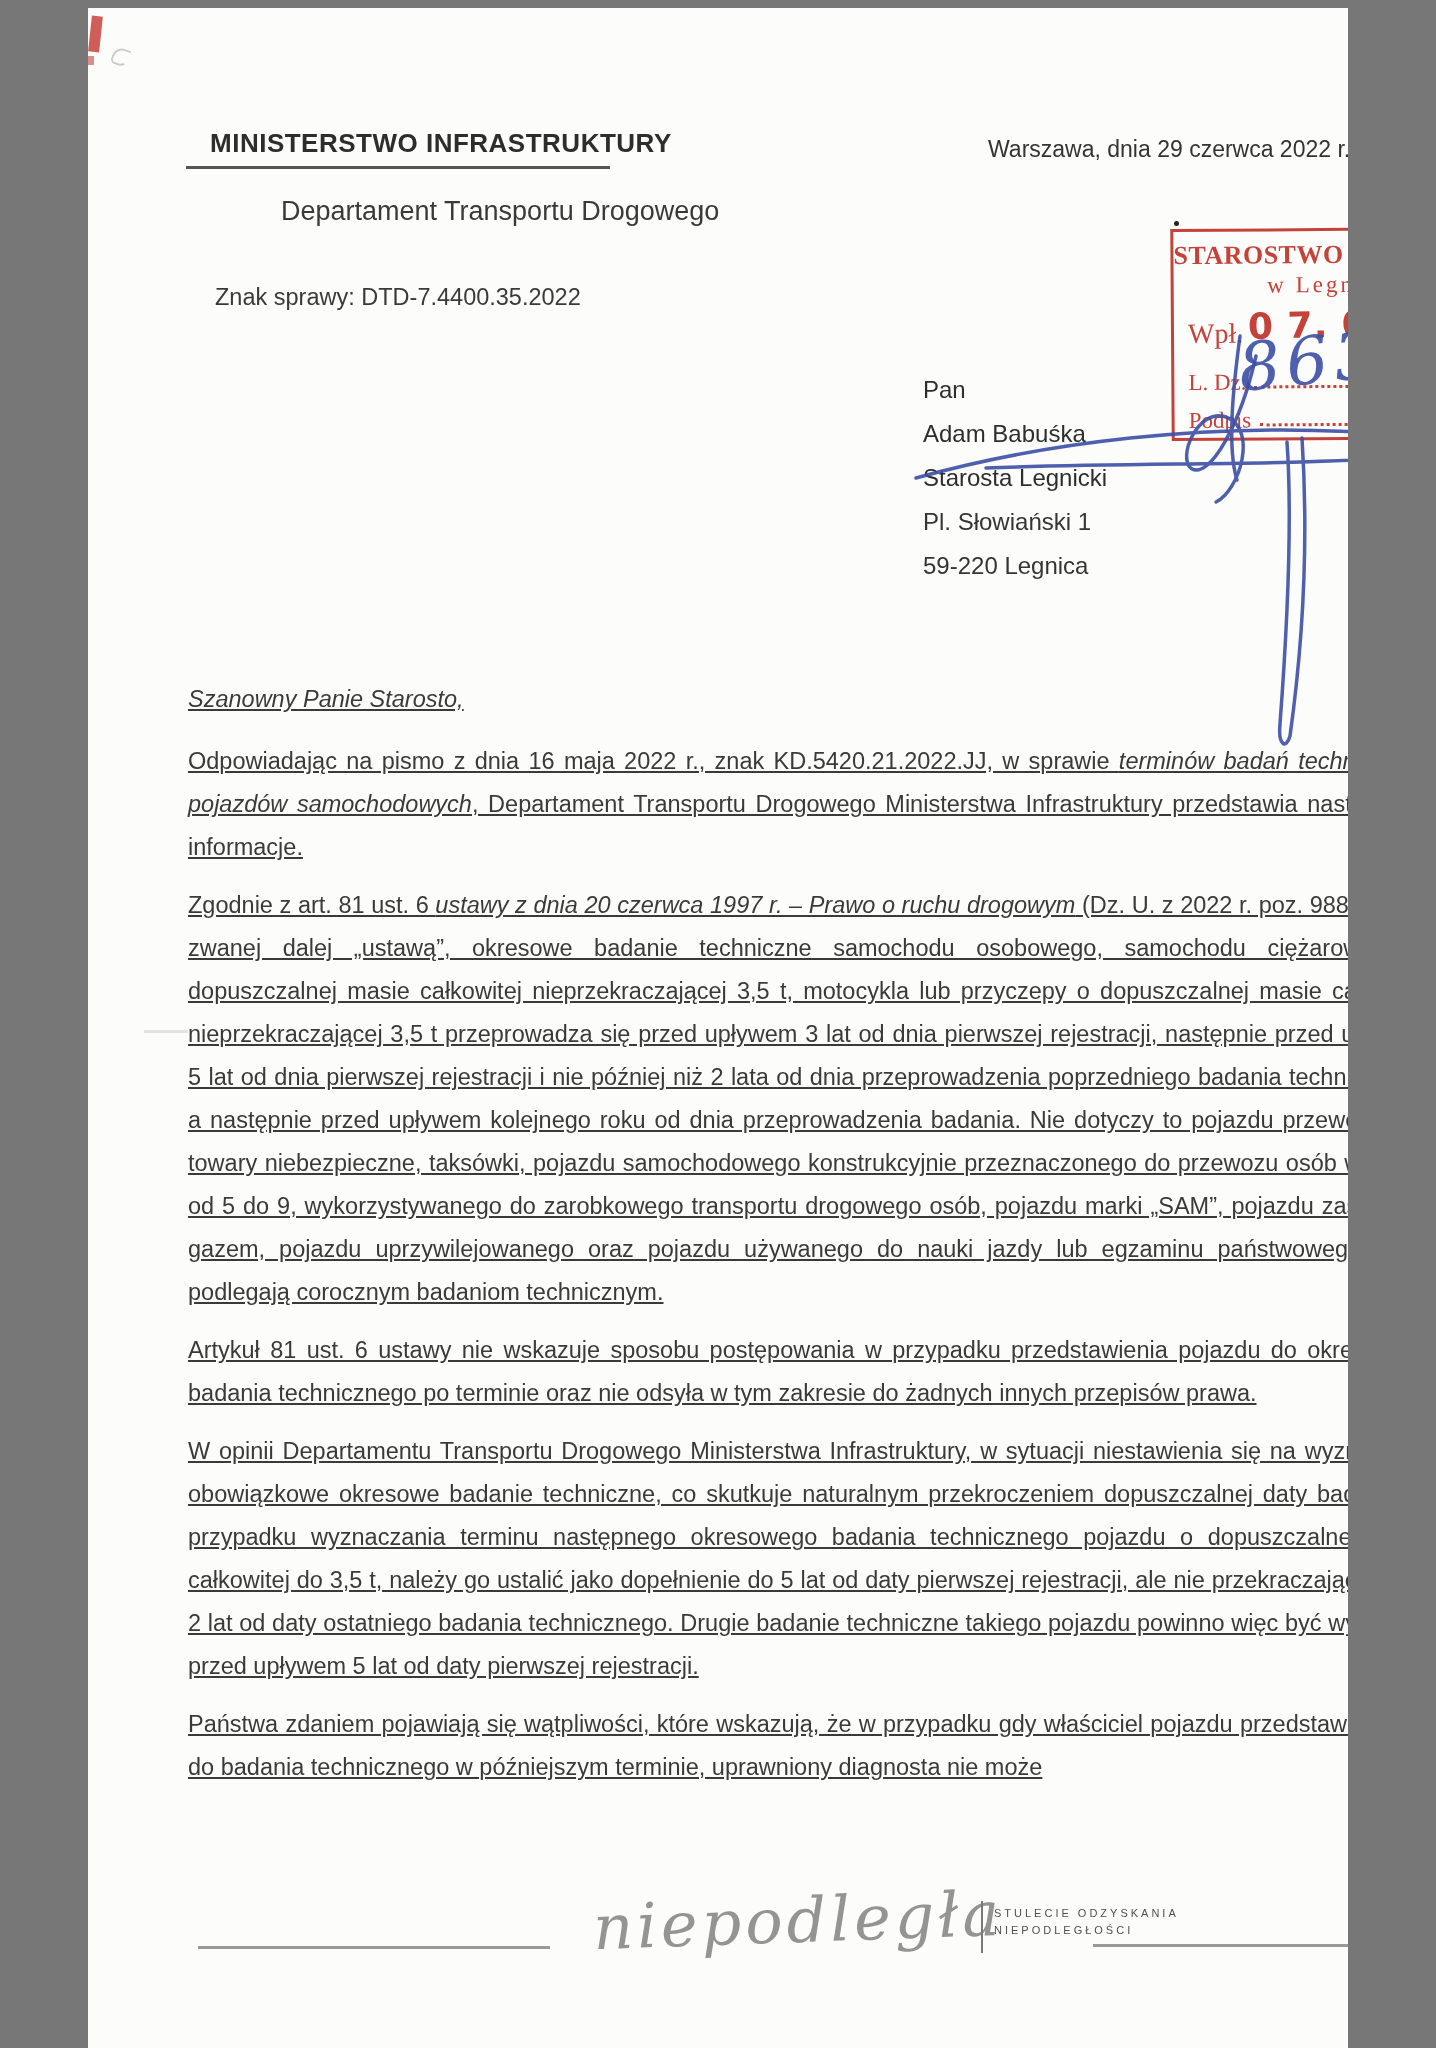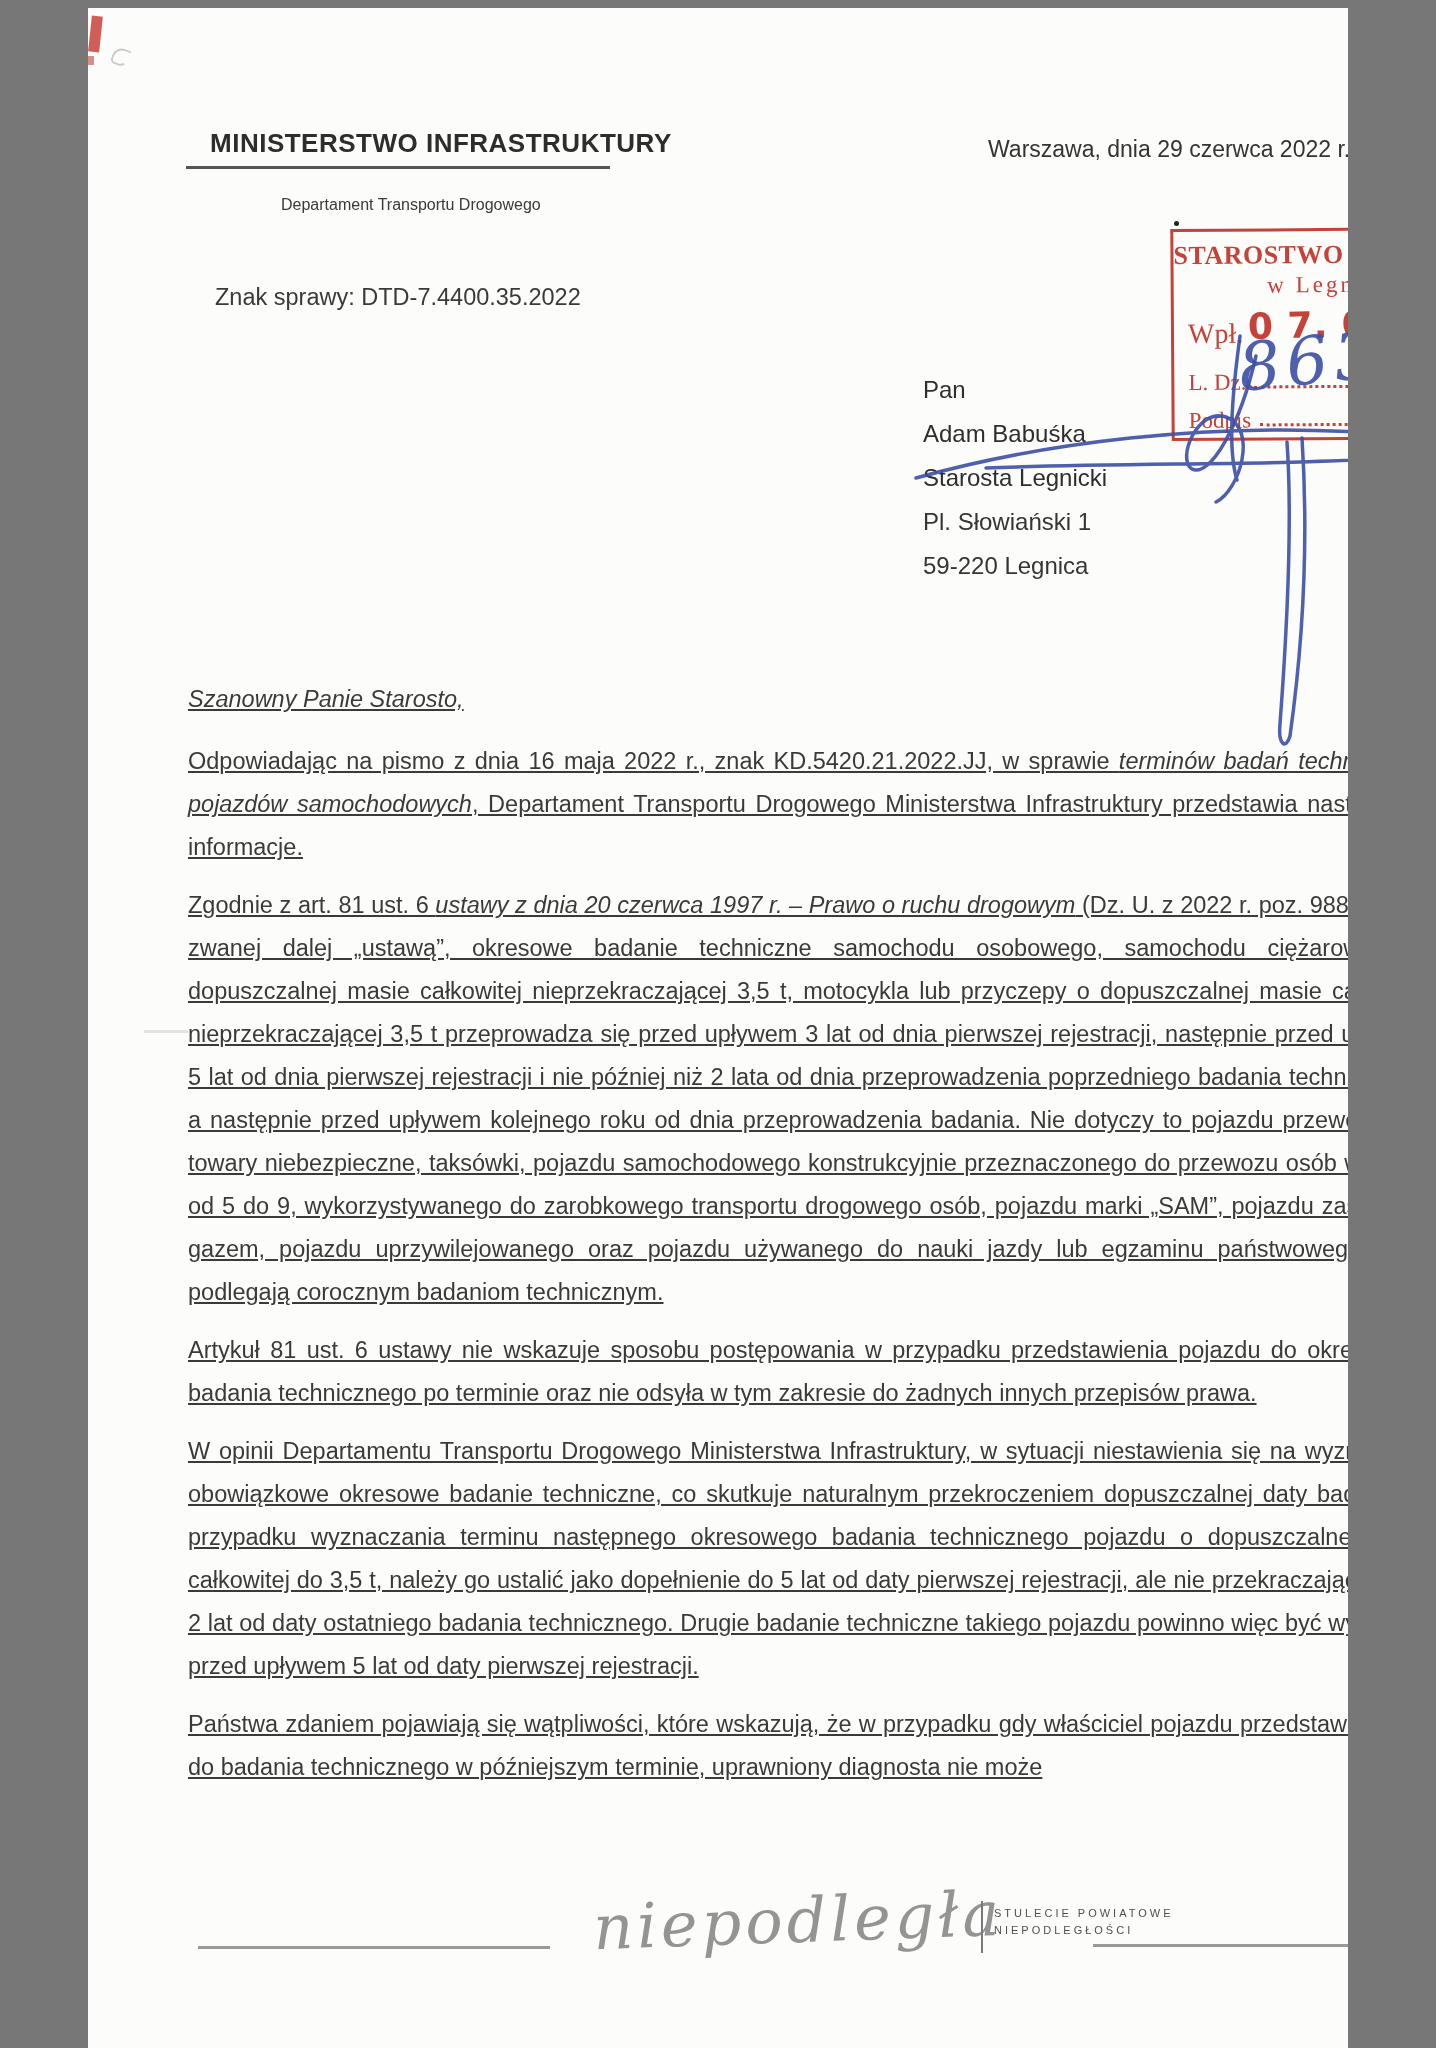--- a/index.html
+++ b/index.html
@@ -6,21 +6,21 @@
   .page{
     position:relative;width:1260px;height:2048px;margin:8px auto;
     background:#fcfcfa;overflow:hidden;
     font-family:"Liberation Sans",sans-serif;color:#3a3a3a;
   }
   
   .ministry{position:absolute;left:122px;top:120px;font-size:26px;font-weight:bold;
     letter-spacing:.5px;color:#2d2d2d;white-space:nowrap;}
   .ministry-rule{position:absolute;left:98px;top:158px;width:424px;height:3px;background:#555;}
   .place-date{position:absolute;left:900px;top:128px;font-size:23px;color:#333;white-space:nowrap;}
-  .department{position:absolute;left:193px;top:188px;font-size:16px;color:#3a3a3a;white-space:nowrap;text-align:right;}
+  .department{position:absolute;left:193px;top:188px;font-size:27px;color:#3a3a3a;white-space:nowrap;text-align:right;}
   .case-ref{position:absolute;left:127px;top:276px;font-size:23.5px;color:#3a3a3a;white-space:nowrap;}
   
   .recipient{position:absolute;left:835px;top:360px;font-size:24px;line-height:44px;color:#353535;}
   .recipient .b{font-weight:normal;color:#2e2e2e;}
   
   .stamp{position:absolute;left:1083px;top:220px;width:312px;height:206px;
     border:3px solid #c5423a;transform:rotate(-0.4deg);color:#c5423a;
     font-family:"Liberation Serif",serif;}
   .stamp-title{margin-top:9px;text-align:center;font-weight:bold;font-size:26px;
     letter-spacing:.5px;white-space:nowrap;}
@@ -115,21 +115,21 @@
       <path d="M 1168 348 C 1152 418, 1122 470, 1104 461 C 1088 451, 1110 399, 1138 409 C 1170 421, 1152 482, 1128 494"></path>
       <path d="M 1152 328 C 1145 380, 1139 440, 1149 472"></path>
 
       <path d="M 1214 430 C 1221 540, 1214 642, 1202 728 C 1198 742, 1190 737, 1192 716 C 1198 636, 1205 520, 1199 434"></path>
     </g>
   </svg>
 
   <div class="logo-script">niepodległa</div>
   <div class="logo-divider"></div>
   <div class="logo-caption">
-    <div>STULECIE POWIATOWE</div>
+    <div>STULECIE ODZYSKANIA</div>
     <div>NIEPODLEGŁOŚCI</div>
   </div>
 
   <div class="body-text">
     <p class="salutation">Szanowny Panie Starosto,</p>
   <p class="para"><span>Odpowiadając na pismo z dnia 16 maja 2022 r., znak KD.5420.21.2022.JJ, w sprawie </span><span class="it">terminów badań technicznych pojazdów samochodowych</span><span>, Departament Transportu Drogowego Ministerstwa Infrastruktury przedstawia następujące informacje.</span></p>
       <p class="para"><span>Zgodnie z art. 81 ust. 6 </span><span class="it">ustawy z dnia 20 czerwca 1997 r. – Prawo o ruchu drogowym</span><span> (Dz. U. z 2022 r. poz. 988 i 1002), zwanej dalej „ustawą”, okresowe badanie techniczne samochodu osobowego, samochodu ciężarowego o dopuszczalnej masie całkowitej nieprzekraczającej 3,5 t, motocykla lub przyczepy o dopuszczalnej masie całkowitej nieprzekraczającej 3,5 t przeprowadza się przed upływem 3 lat od dnia pierwszej rejestracji, następnie przed upływem 5 lat od dnia pierwszej rejestracji i nie później niż 2 lata od dnia przeprowadzenia poprzedniego badania technicznego, a następnie przed upływem kolejnego roku od dnia przeprowadzenia badania. Nie dotyczy to pojazdu przewożącego towary niebezpieczne, taksówki, pojazdu samochodowego konstrukcyjnie przeznaczonego do przewozu osób w liczbie od 5 do 9, wykorzystywanego do zarobkowego transportu drogowego osób, pojazdu marki „SAM”, pojazdu zasilanego gazem, pojazdu uprzywilejowanego oraz pojazdu używanego do nauki jazdy lub egzaminu państwowego, które podlegają corocznym badaniom technicznym.</span></p>
       <p class="para"><span>Artykuł 81 ust. 6 ustawy nie wskazuje sposobu postępowania w przypadku przedstawienia pojazdu do okresowego badania technicznego po terminie oraz nie odsyła w tym zakresie do żadnych innych przepisów prawa.</span></p>
       <p class="para"><span>W opinii Departamentu Transportu Drogowego Ministerstwa Infrastruktury, w sytuacji niestawienia się na wyznaczone obowiązkowe okresowe badanie techniczne, co skutkuje naturalnym przekroczeniem dopuszczalnej daty badania, w przypadku wyznaczania terminu następnego okresowego badania technicznego pojazdu o dopuszczalnej masie całkowitej do 3,5 t, należy go ustalić jako dopełnienie do 5 lat od daty pierwszej rejestracji, ale nie przekraczając okresu 2 lat od daty ostatniego badania technicznego. Drugie badanie techniczne takiego pojazdu powinno więc być wykonane przed upływem 5 lat od daty pierwszej rejestracji.</span></p>
       <p class="para"><span>Państwa zdaniem pojawiają się wątpliwości, które wskazują, że w przypadku gdy właściciel pojazdu przedstawił pojazd do badania technicznego w późniejszym terminie, uprawniony diagnosta nie może</span></p>

